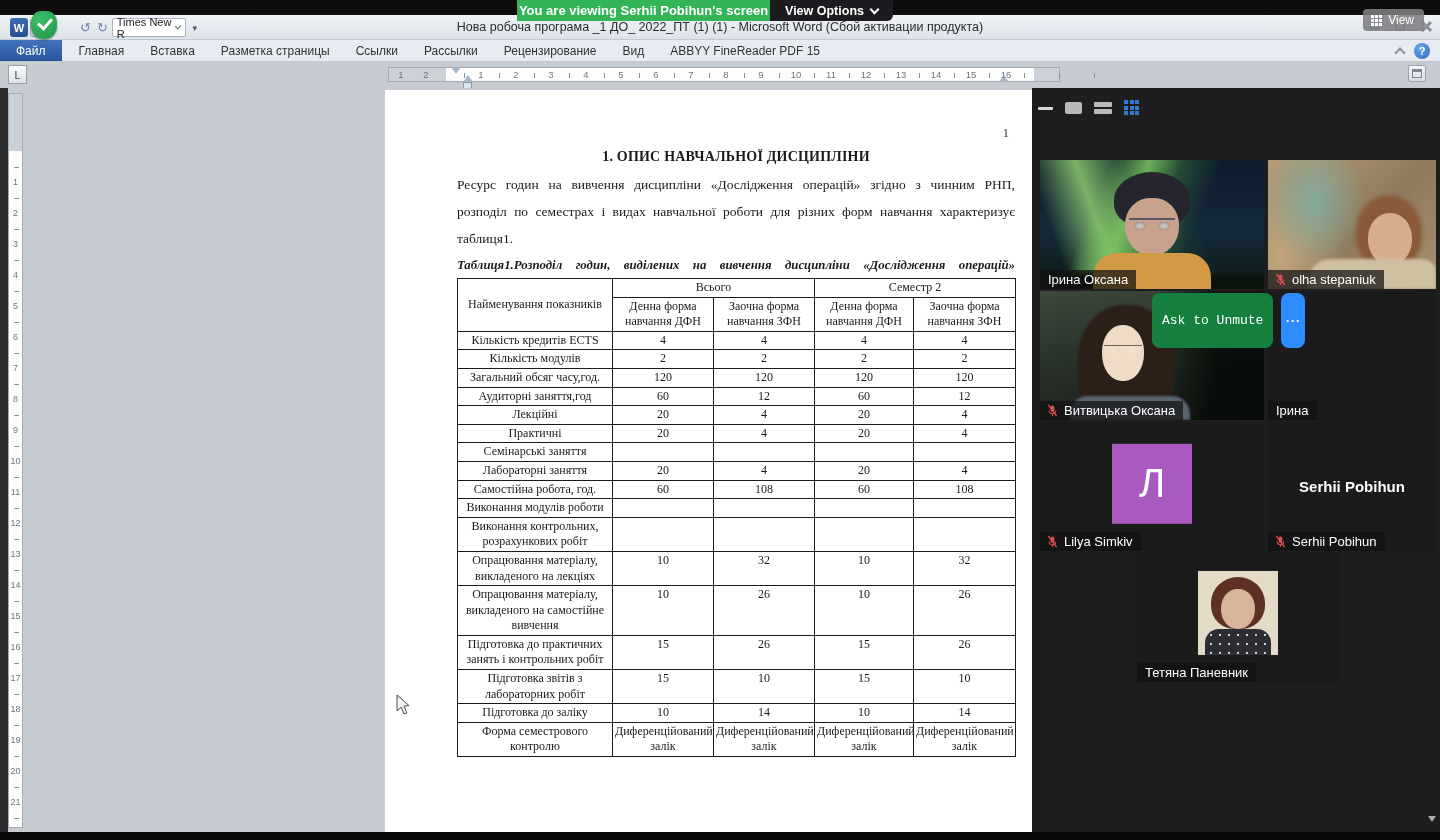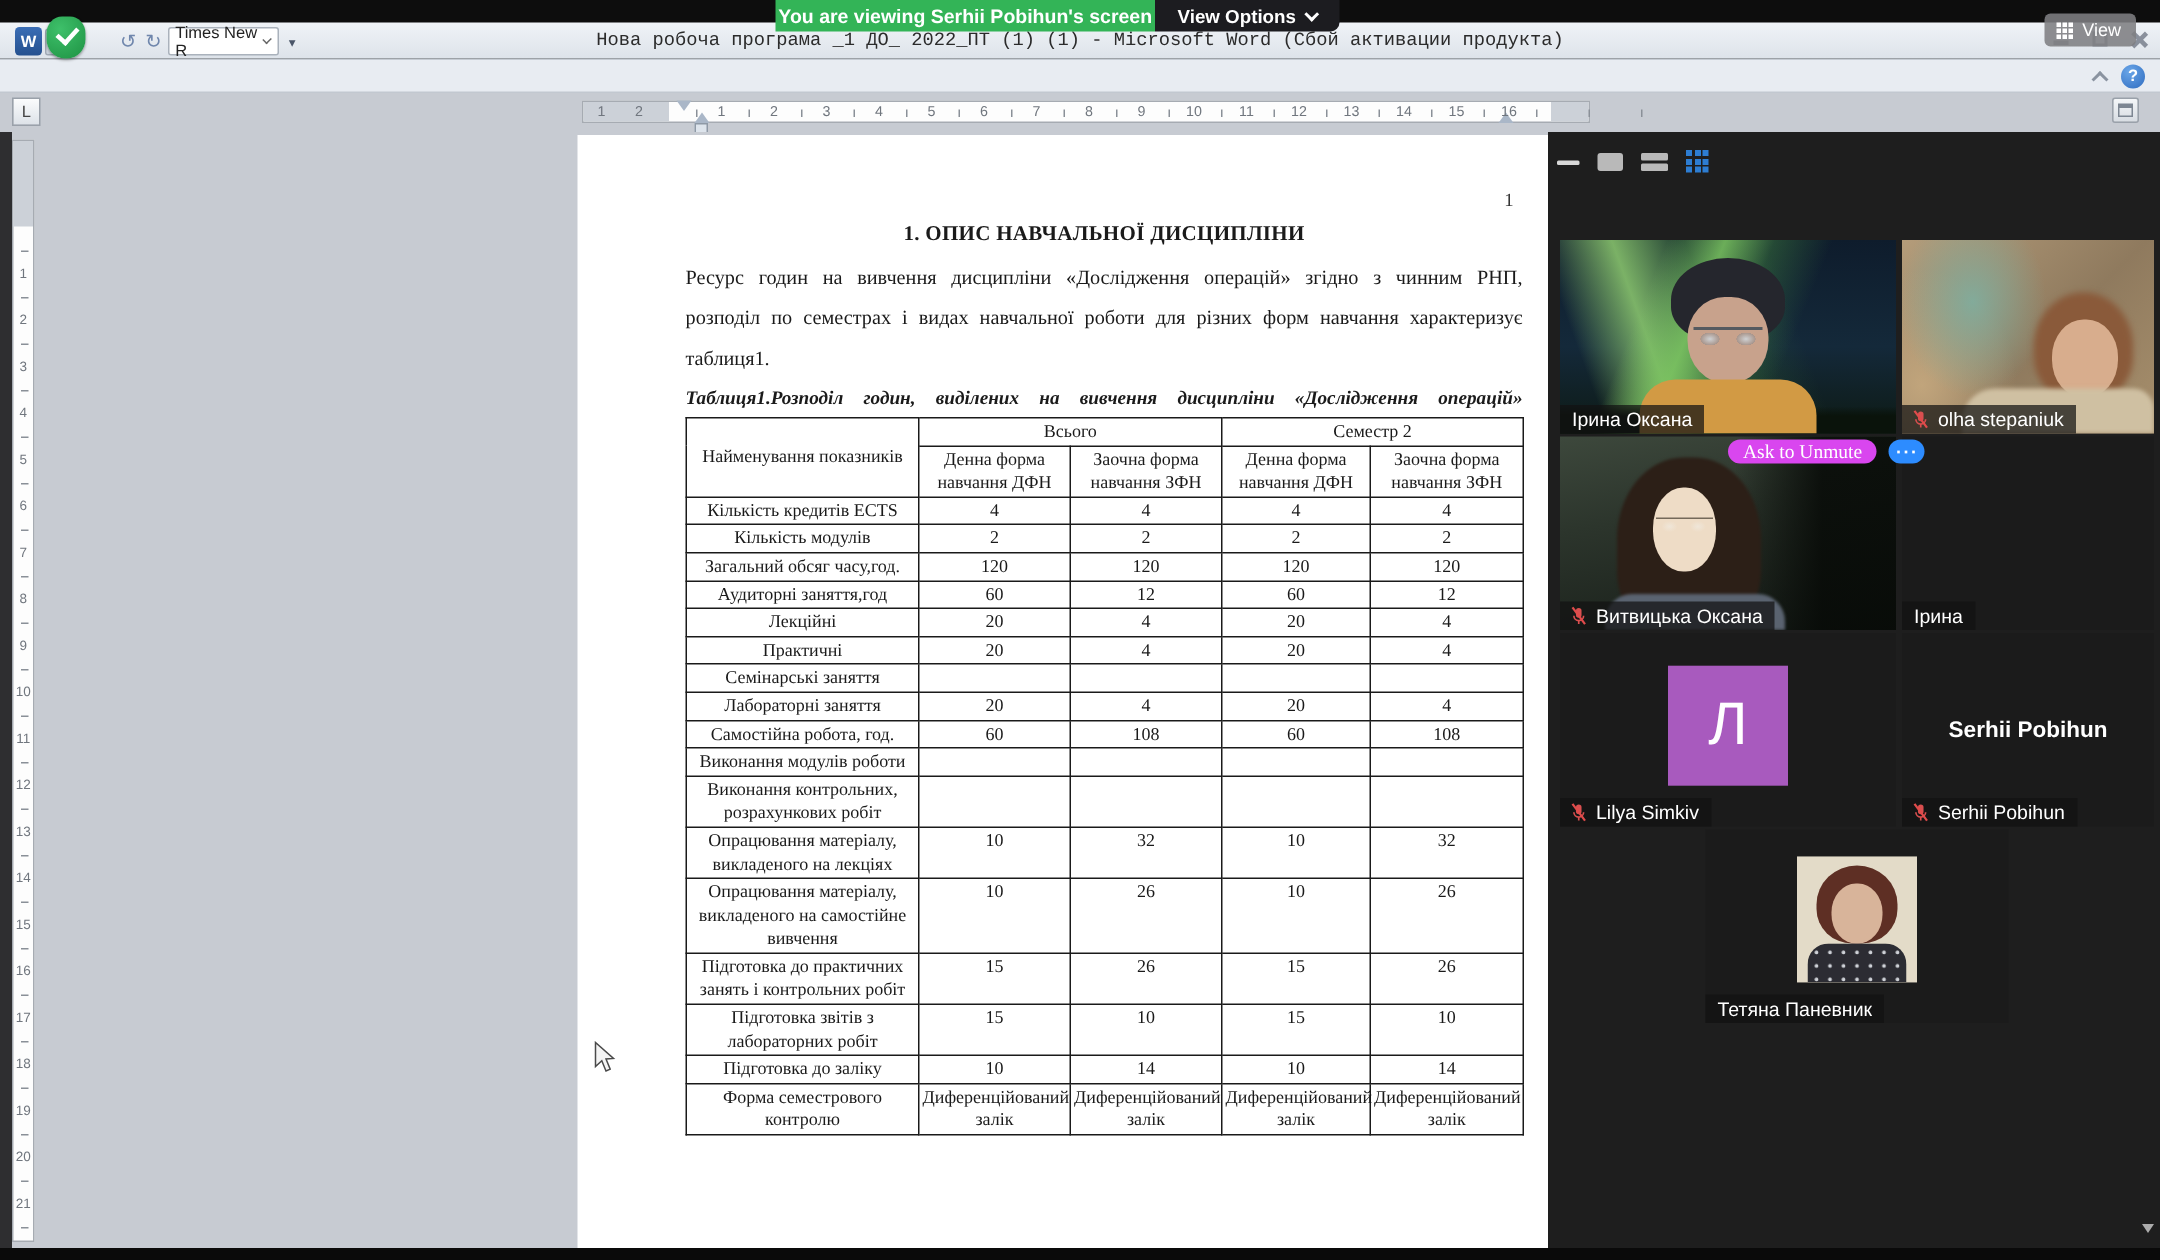--- a/index.html
+++ b/index.html
@@ -12,21 +12,21 @@
     color:#fff; font-weight:bold; font-size:13px; display:flex; align-items:center; justify-content:center; z-index:40; }
   .view-options { position:absolute; left:770px; top:0; width:123px; height:21px; background:#1c1c20;
     color:#fff; font-weight:bold; font-size:12.5px; display:flex; align-items:center; justify-content:center; gap:7px;
     border-radius:0 0 6px 0; z-index:40; cursor:pointer; }
   .chev-down { width:7px; height:7px; border-right:2px solid #fff; border-bottom:2px solid #fff; transform:rotate(45deg); margin-top:-3px; }
 
   
   .word { position:absolute; left:0; top:15px; width:1440px; height:817px; }
   .titlebar { position:absolute; left:0; top:0; width:1440px; height:25px;
     background:linear-gradient(#f0f3f7,#dde3ea); border-bottom:1px solid #c5cbd3; }
-  .win-title { position:absolute; left:0; right:0; top:5px; text-align:center; font-size:12.5px; color:#2b2b2b;font-family:Liberation Mono, monospace; }
+  .win-title { position:absolute; left:0; right:0; top:5px; text-align:center; font-size:12.5px; color:#2b2b2b; }
   .qat { position:absolute; left:10px; top:1px; height:23px; display:flex; align-items:center; gap:4px; }
   .word-logo { width:18px; height:19px; background:linear-gradient(#3a6db5,#24508f); border-radius:3px; color:#fff;
     font-size:11px; font-weight:bold; display:flex; align-items:center; justify-content:center; }
   .ghost-icon { width:16px; height:18px; background:linear-gradient(#e9ecf1,#c9d2dd); border:1px solid #9fa8b4; border-radius:2px; margin-left:-2px; }
   .shield { position:absolute; left:31px; top:-4px; width:26px; height:28px; background:radial-gradient(circle at 35% 30%, #3ec06a, #1e9243);
     border-radius:40% 40% 46% 46%; z-index:5; box-shadow:0 1px 2px rgba(0,0,0,.4); }
   .shield:after { content:""; position:absolute; left:7px; top:7px; width:11px; height:6px;
     border-left:3px solid #fff; border-bottom:3px solid #fff; transform:rotate(-48deg); }
   .qat-btn { color:#6f86ac; font-size:13px; line-height:1; cursor:pointer; margin-left:2px; }
   .qat-btn.first { margin-left:30px; }
@@ -108,22 +108,22 @@
   .vid { position:absolute; inset:0; overflow:hidden; }
   .tile.wide { grid-column:1 / 3; width:202px; justify-self:center; }
   .nlabel { position:absolute; left:0; bottom:0; display:inline-flex; align-items:center; gap:5px; max-width:96%;
     background:rgba(18,18,18,.72); color:#fff; font-size:13px; padding:1.5px 8px 2.5px 6px; z-index:8; white-space:nowrap; }
   .nlabel.noicon { padding-left:8px; }
   .big-name { position:absolute; inset:0; display:flex; align-items:center; justify-content:center;
     color:#fff; font-weight:bold; font-size:15px; }
   .letter-avatar { position:absolute; left:50%; top:50%; transform:translate(-50%,-54%); width:80px; height:80px;
     display:flex; align-items:center; justify-content:center; color:#fff; font-size:40px; font-family:"Liberation Sans",sans-serif; }
   .unmute-wrap { position:absolute; left:112px; top:2px; display:flex; gap:8px; z-index:12; }
-  .btn-unmute { background:#d946ef; border:none; color:#fff; font-size:13px; font-family:Liberation Serif, serif;
-    padding:0 10px; border-radius:8px; cursor:pointer; white-space:nowrap; }
+  .btn-unmute { background:#15803d; border:none; color:#fff; font-size:13px; font-family:Liberation Mono, monospace;
+    padding:20px 10px; border-radius:8px; cursor:pointer; white-space:nowrap; }
   .btn-more { background:#2d8cff; border:none; color:#fff; font-size:12px; font-weight:bold; width:24px;
     border-radius:8px; cursor:pointer; letter-spacing:1px; }
   .tile.overlay-open { overflow:visible; z-index:20; }
 
   
   .hair,.face,.body,.glasses,.beanie,.beard { position:absolute; }
   
   .k-aurora .vid { background:
     linear-gradient(0deg, #0a130b 0 9%, rgba(10,19,11,0) 14%),
     linear-gradient(112deg, rgba(0,0,0,0) 26%, rgba(122,196,96,.85) 40%, rgba(64,128,64,.45) 52%, rgba(0,0,0,0) 66%),
@@ -224,20 +224,31 @@
             <i></i>
             <i></i>
             <i></i>
             <i></i>
           </span>
         <span>View</span>
       </div>
     </div>
 
     <div class="tabs-row">
+      <div id="tabs-host" style="display:flex;align-items:stretch;">
+          <div class="tab file">Файл</div>
+          <div class="tab">Главная</div>
+          <div class="tab">Вставка</div>
+          <div class="tab">Разметка страницы</div>
+          <div class="tab">Ссылки</div>
+          <div class="tab">Рассылки</div>
+          <div class="tab">Рецензирование</div>
+          <div class="tab">Вид</div>
+          <div class="tab">ABBYY FineReader PDF 15</div>
+        </div>
       <div class="ribbon-right">
         <span class="collapse-chev"></span>
         <span class="help-btn">?</span>
       </div>
     </div>
 
     <div class="ruler-row">
       <div class="tab-selector">L</div>
       <div class="hruler" id="hruler">
         <div class="hr-gray l"></div>

